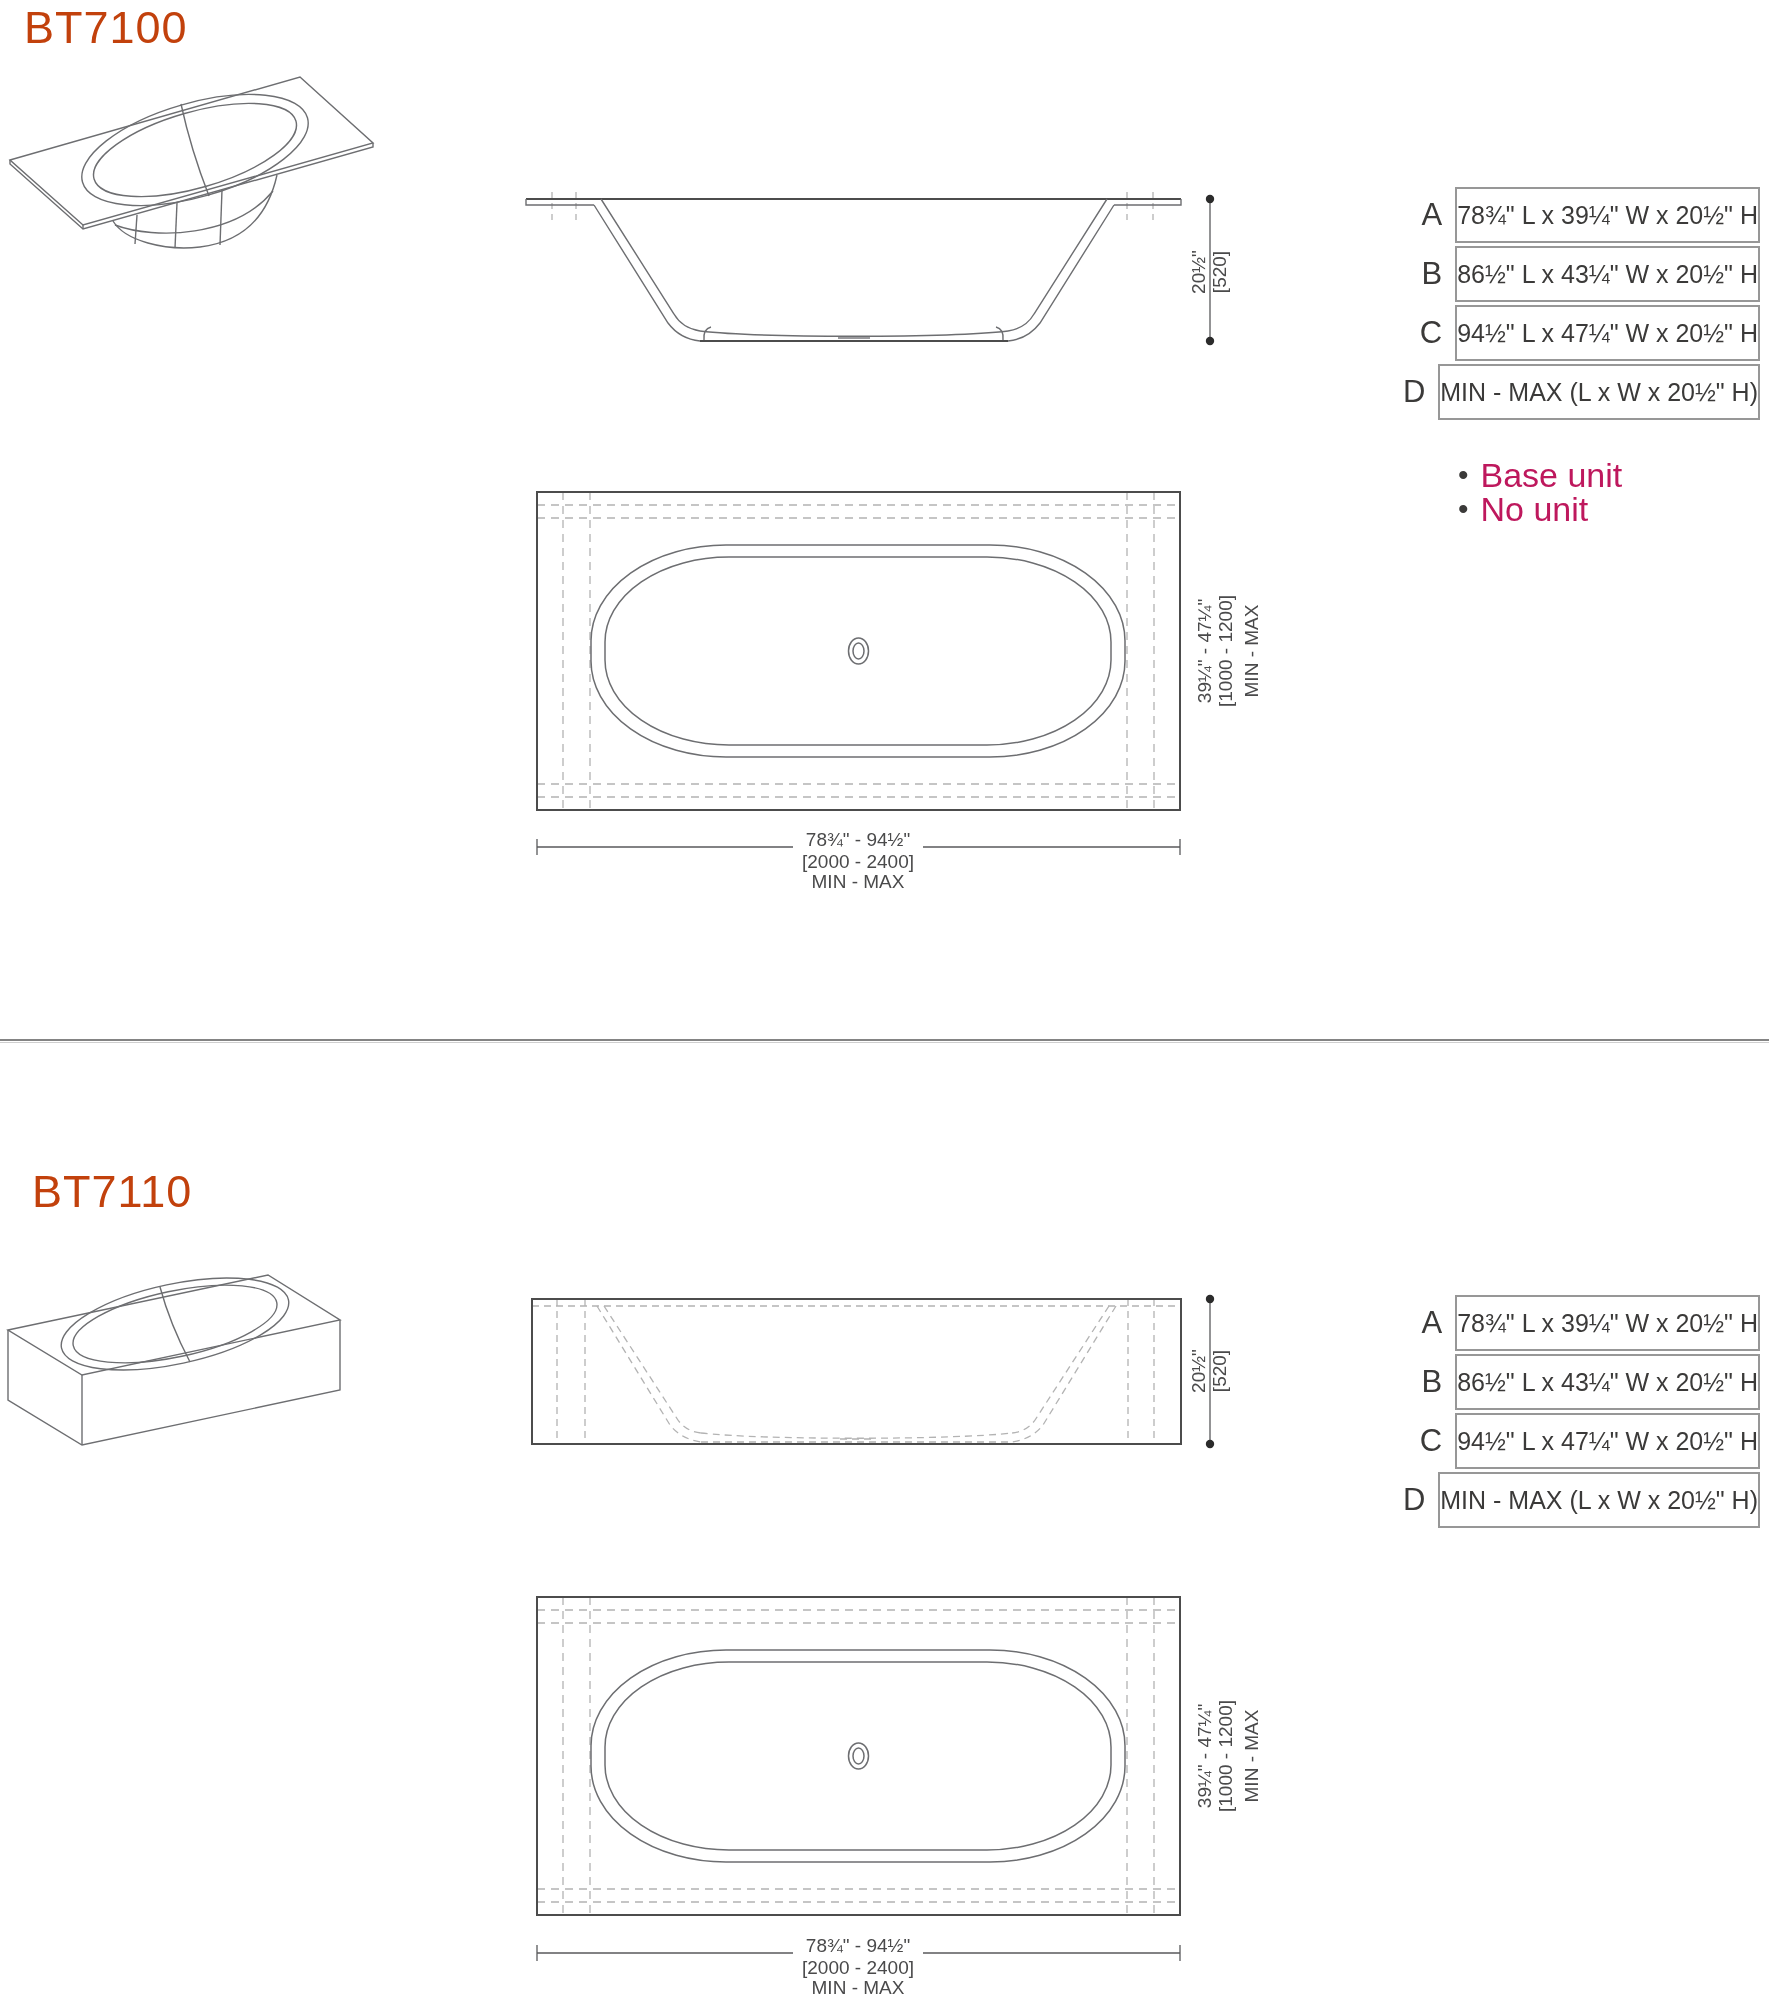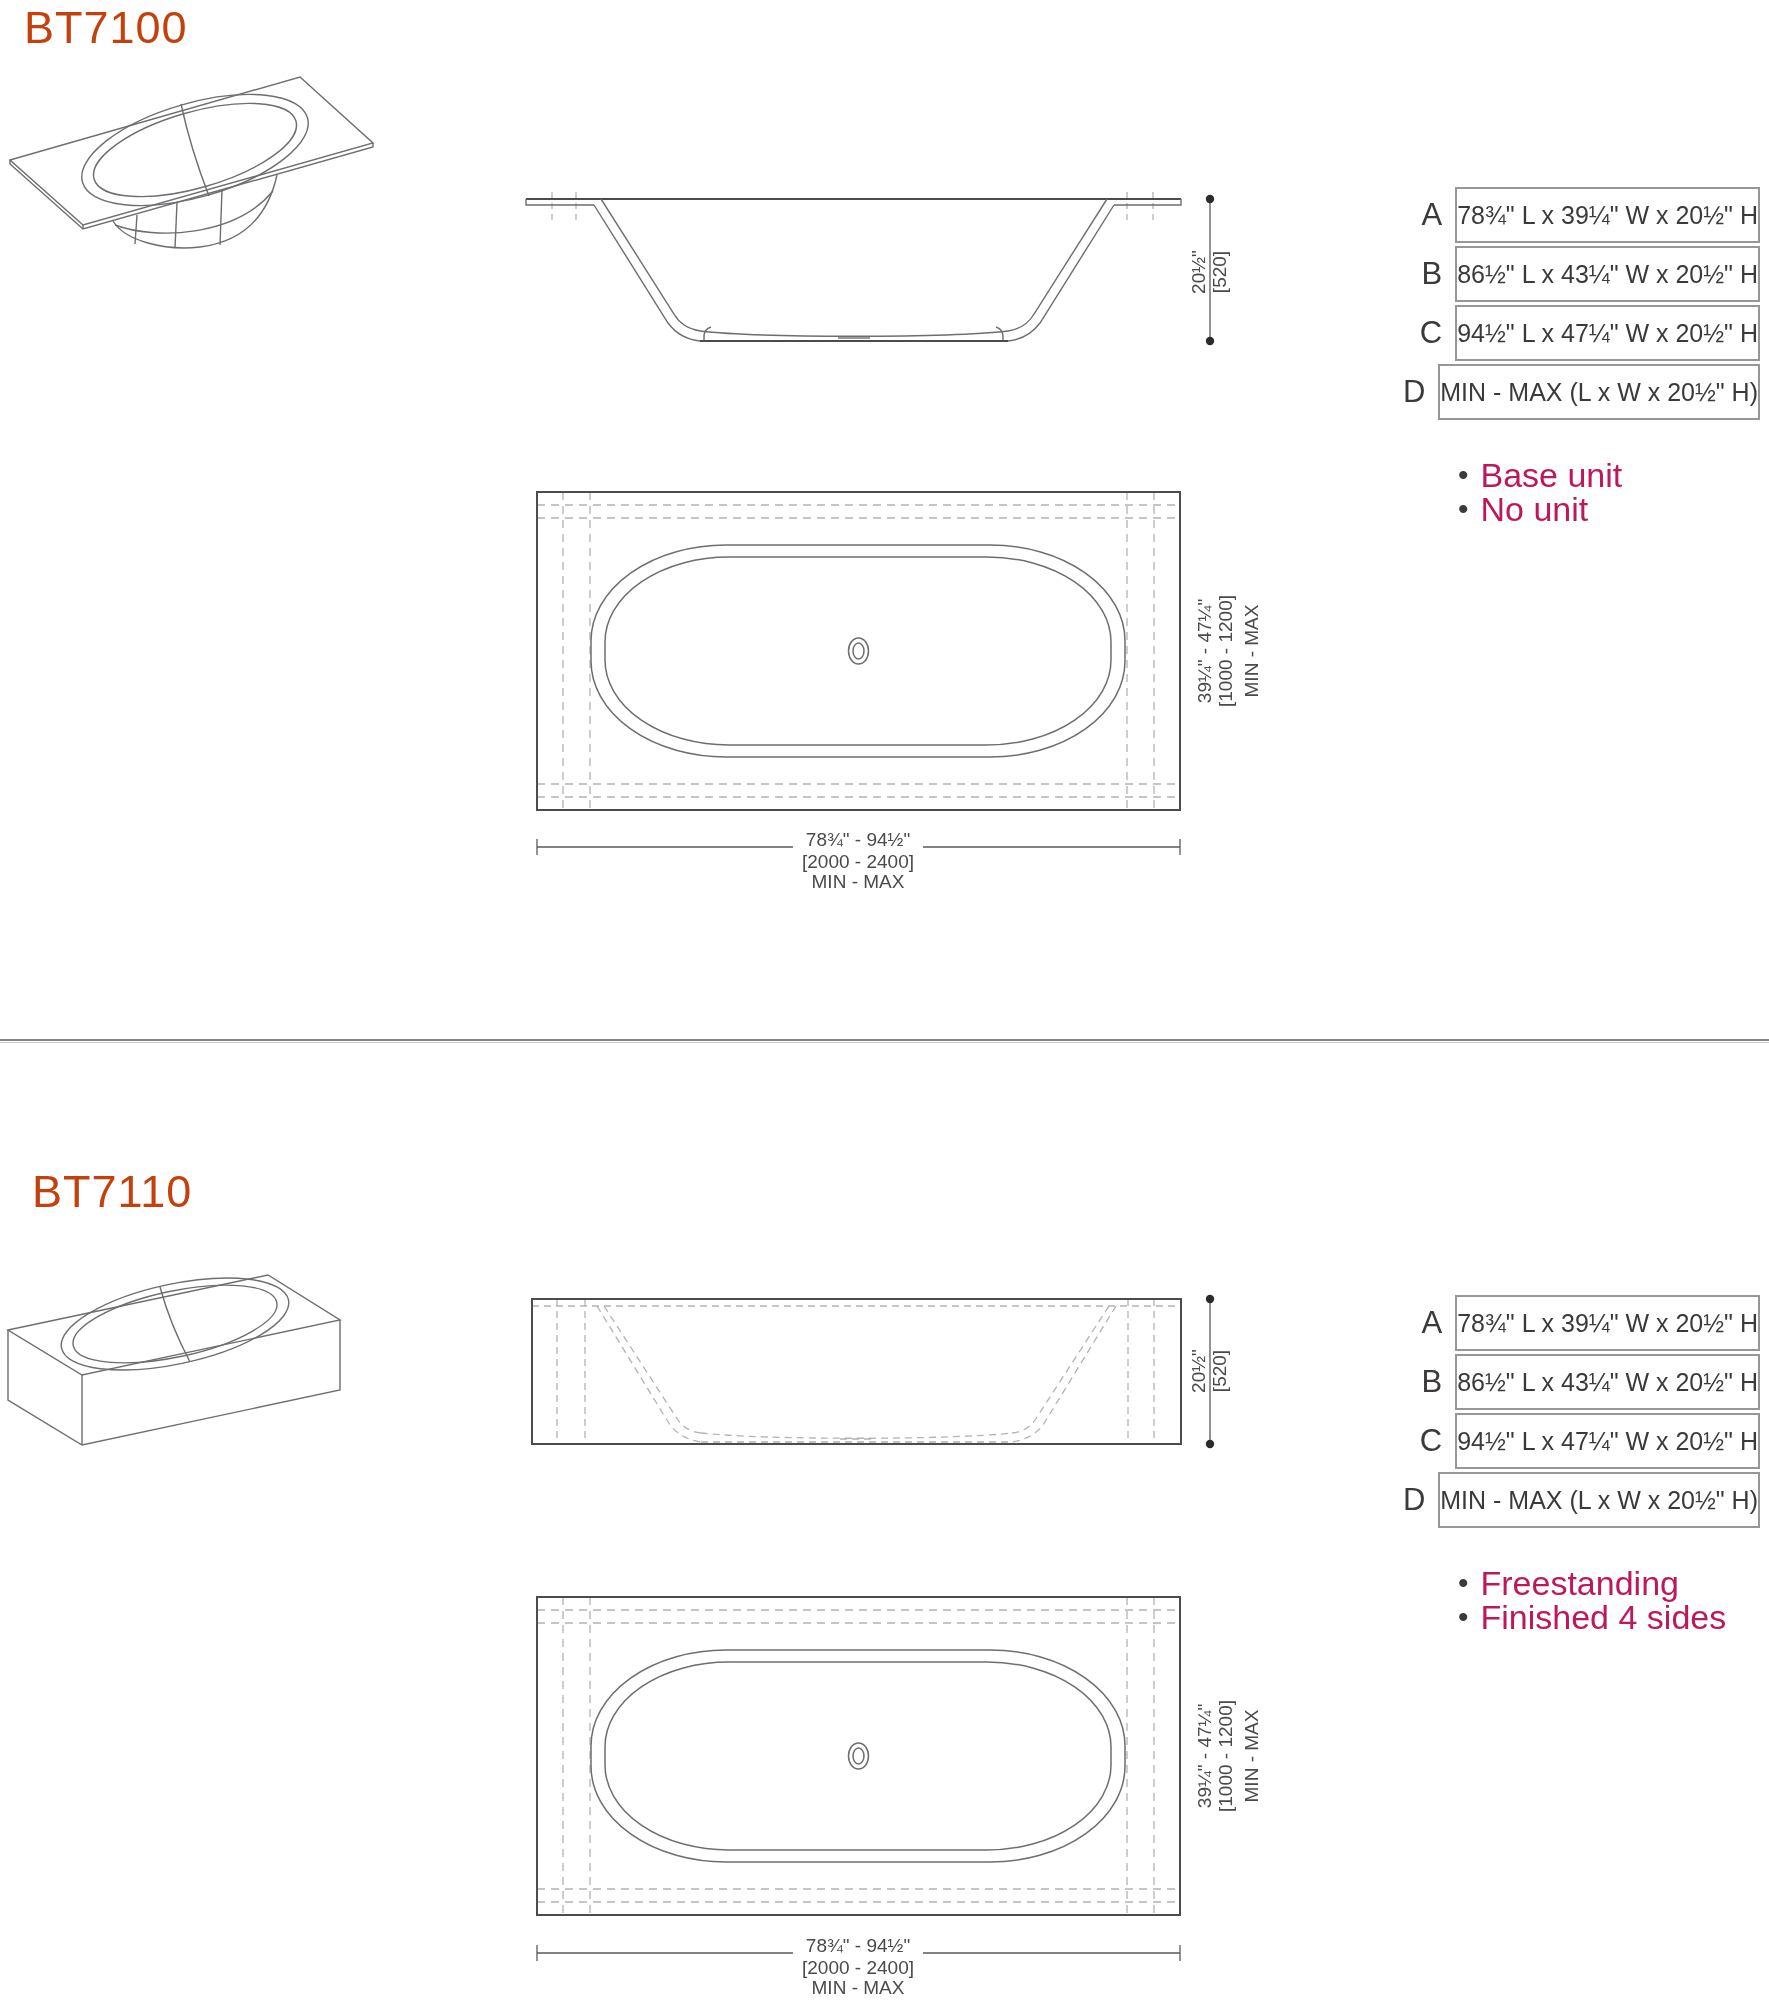--- a/index.html
+++ b/index.html
@@ -209,24 +209,20 @@
   </div>
   <div class="spec-row" style="top:1413px;">
     <div class="lbl">C</div>
     <div class="box">94½" L x 47¼" W x 20½" H</div>
   </div>
   <div class="spec-row" style="top:1472px;">
     <div class="lbl">D</div>
     <div class="box">MIN - MAX (L x W x 20½" H)</div>
   </div>
 
-  <div class="bullets" style="top:1566px;">
-    <div class="bullet">Freestanding</div>
-    <div class="bullet">Finished 4 sides</div>
-  </div>
 
   <svg class="abs" style="left:525px;top:1592px;" width="660" height="400" viewBox="0 0 660 400">
     <g fill="none">
       <g stroke="#b3b3b3" stroke-width="1.3" stroke-dasharray="8 6">
         <path d="M12,18 H655"></path>
           <path d="M12,31 H655"></path>
         <path d="M12,297 H655"></path>
           <path d="M12,310 H655"></path>
         <path d="M38,5 V323"></path>
           <path d="M65,5 V323"></path>

